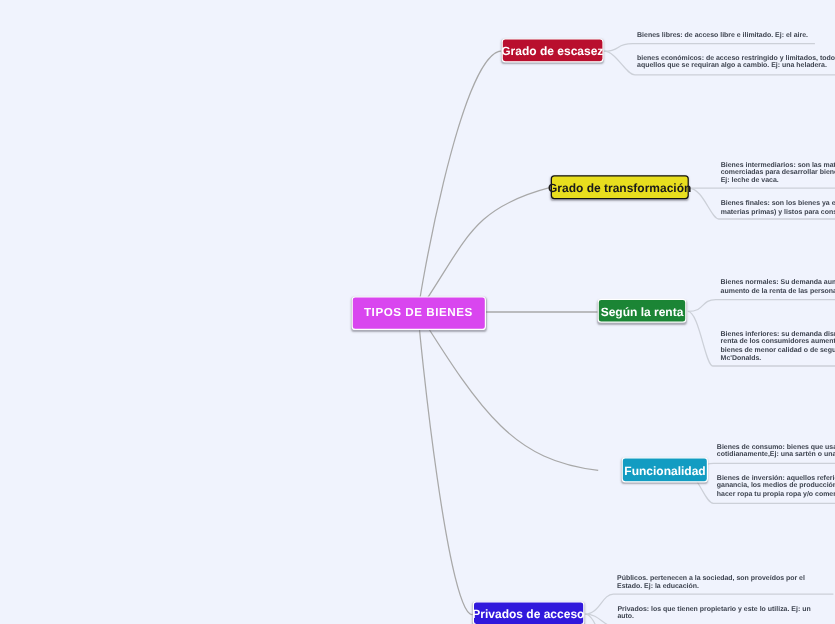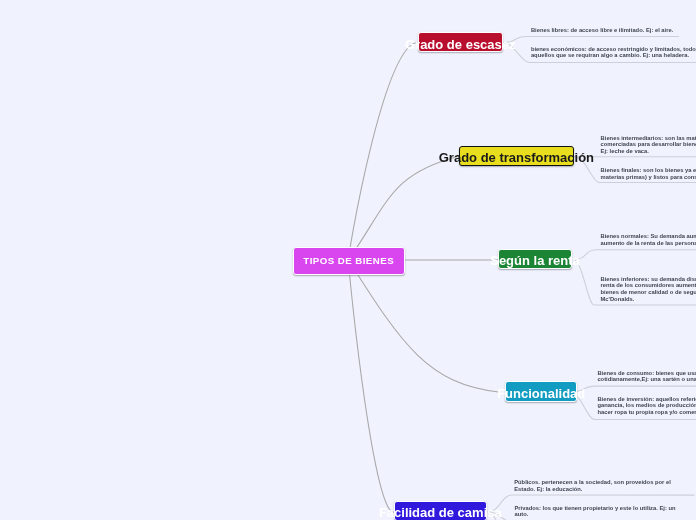--- a/index.html
+++ b/index.html
@@ -6,21 +6,21 @@
   body{width:696px;height:520px;overflow:hidden;background:#f0f3fd;-webkit-font-smoothing:antialiased;
        font-family:"Liberation Sans", sans-serif;position:relative;}
   #stage{position:absolute;left:0;top:0;width:696px;height:520px;overflow:hidden;transform:translateZ(0);}
   svg#links{position:absolute;left:0;top:0;width:696px;height:520px;}
   .node{position:absolute;box-sizing:content-box;white-space:nowrap;
         display:flex;align-items:center;justify-content:center;
         border-radius:3px;font-weight:bold;
         border:1.3px solid #fff;line-height:1;
         box-shadow:0 1px 1.5px rgba(110,110,120,0.55);}
   .root{font-size:9.7px;letter-spacing:0.45px;}
-  .branch{font-size:13px;}
+  .branch{font-size:10px;}
   .branch > span{position:relative;top:2px;}
   .root > span{position:relative;top:0.5px;}
   .leaf{position:absolute;font-size:5.8px;font-weight:bold;color:#3f4551;
         line-height:6.6px;text-align:left;}
 </style>
 </head>
 <body>
 
 <div id="stage">
   <svg id="links" viewBox="0 0 696 520">
@@ -48,25 +48,25 @@
 
   <div class="node branch" style="left: 417.5px; top: 31.8px; width: 83.5px; height: 18.7px; background-color: rgb(185, 15, 46); color: rgb(255, 255, 255);">
     <span>Grado de escasez</span>
   </div>
   <div class="node branch" style="left: 458.9px; top: 146.3px; width: 113px; height: 17.4px; background-color: rgb(232, 222, 30); color: rgb(26, 26, 26); border-color: rgb(17, 17, 17);">
     <span>Grado de transformación</span>
   </div>
   <div class="node branch" style="left: 498px; top: 248.75px; width: 72px; height: 18px; background-color: rgb(27, 133, 53); color: rgb(255, 255, 255);">
     <span>Según la renta</span>
   </div>
-  <div class="node branch" style="left: 505px; top: 381.3px; width: 70.4px; height: 18.5px; background-color: rgb(18, 156, 194); color: rgb(255, 255, 255);">
+  <div class="node branch" style="left: 518px; top: 381.3px; width: 70.4px; height: 18.5px; background-color: rgb(18, 156, 194); color: rgb(255, 255, 255);">
     <span>Funcionalidad</span>
   </div>
   <div class="node branch" style="left: 393.5px; top: 500.7px; width: 91.6px; height: 18.6px; background-color: rgb(48, 24, 220); color: rgb(255, 255, 255);">
-    <span>Facilidad de camisa</span>
+    <span>Privados de acceso</span>
   </div>
 
   <div class="leaf" style="left:530.9px;top:26.9px;width:148px;">Bienes libres: de acceso libre e ilimitado. Ej: el aire.</div>
   <div class="leaf" style="left:530.9px;top:45.6px;width:174px;">bienes económicos: de acceso restringido y limitados, todos aquellos que se requiran algo a cambio. Ej: una heladera.</div>
 
   <div class="leaf" style="left:600.6px;top:134.9px;width:131px;">Bienes intermediarios: son las materias primas comerciadas para desarrollar bienes finales. Ej: leche de vaca.</div>
   <div class="leaf" style="left:600.6px;top:167px;width:143px;">Bienes finales: son los bienes ya elaborados (con materias primas) y listos para consumir.</div>
 
   <div class="leaf" style="left:600.5px;top:233.2px;width:134px;">Bienes normales: Su demanda aumenta con el aumento de la renta de las personas.</div>
   <div class="leaf" style="left:600.5px;top:275.8px;width:149px;">Bienes inferiores: su demanda disminuye cuando la renta de los consumidores aumenta, generalmente bienes de menor calidad o de segunda mano. Ej: Mc'Donalds.</div>

